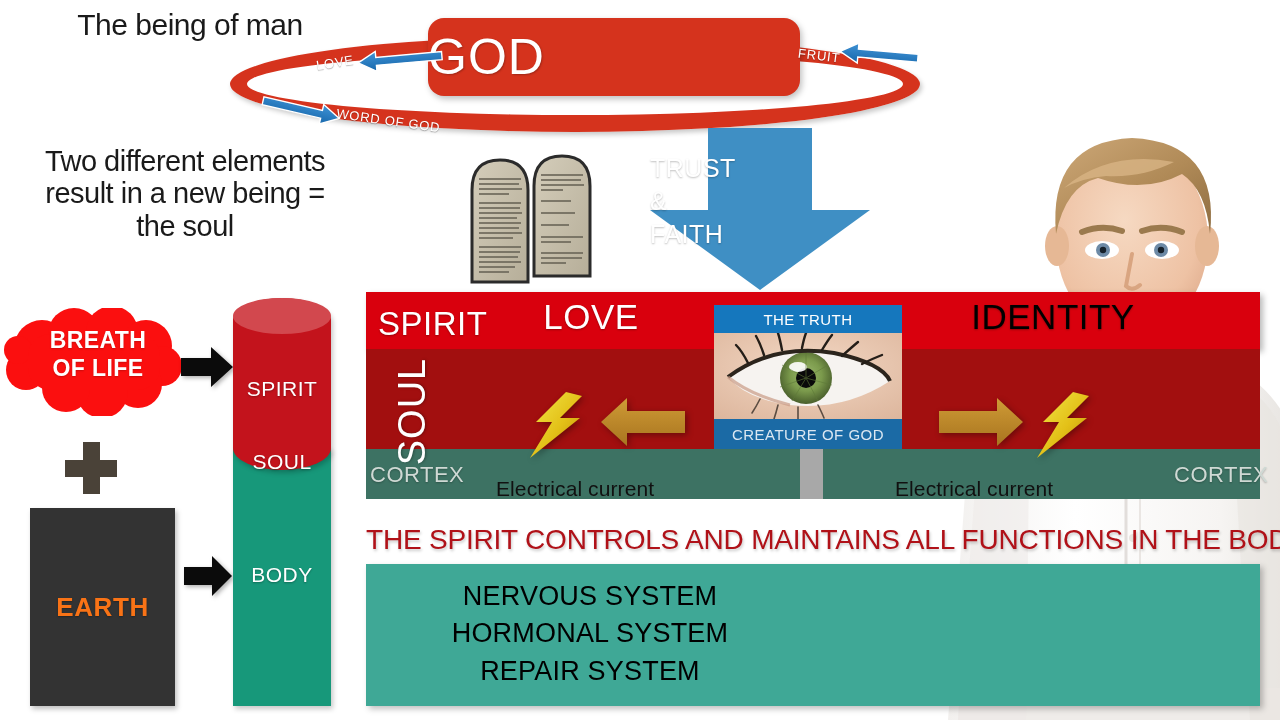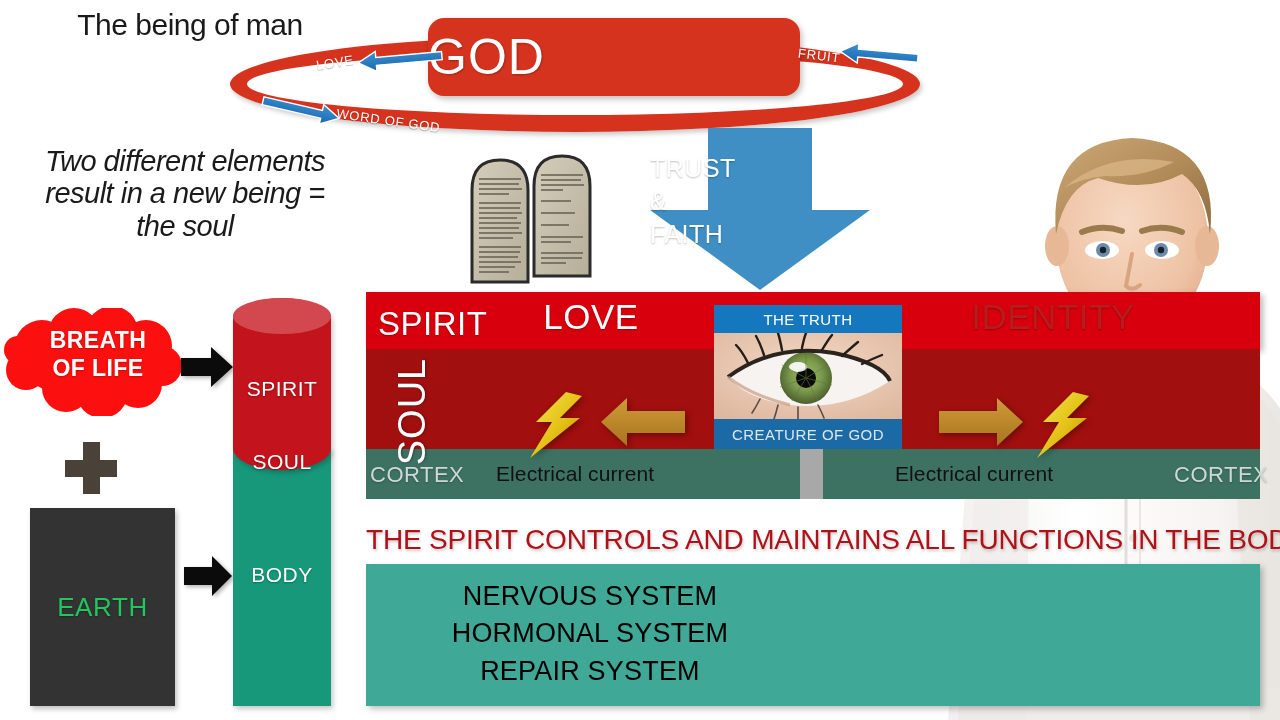--- a/index.html
+++ b/index.html
@@ -26,21 +26,20 @@
     text-align: center;
     white-space: pre-line;
   }
   #title-nature {
     left: 40px; top: 8px; width: 300px;
     font-size: 30px;
   }
   #title-elements {
     left: 10px; top: 145px; width: 350px;
     font-size: 29px;
-    font-style: italic;
   }
 
   
   #ring {
     left: 230px; top: 36px;
     width: 690px; height: 96px;
     border: 17px solid #d5331d;
     border-radius: 50%;
     box-sizing: border-box;
     box-shadow: 2px 3px 5px rgba(0,0,0,0.22);
@@ -114,22 +113,23 @@
   #plus { left: 63px; top: 440px; width: 56px; height: 56px; }
 
   
   #earth-box {
     left: 30px; top: 508px; width: 145px; height: 198px;
     background: #333333;
     box-shadow: 2px 3px 5px rgba(0,0,0,0.25);
     display: flex; align-items: center; justify-content: center;
   }
   #earth-box .lbl {
-    color: #22c55e; font-size: 26px; letter-spacing: 0.6px;
+    color: #f97316; font-size: 26px; letter-spacing: 0.6px;
     text-shadow: 0 1px 2px rgba(0,0,0,0.3);
+    font-weight: bold;
   }
 
   
   .blk-arrow { filter: drop-shadow(2px 2px 2px rgba(0,0,0,0.3)); }
   #cyl-body-green {
     left: 233px; top: 448px; width: 98px; height: 258px;
     background: #17987a;
     box-shadow: 2px 3px 5px rgba(0,0,0,0.22);
   }
   #cyl-red {
@@ -166,21 +166,21 @@
     color: #ffffff; font-size: 33px; letter-spacing: 0.5px;
     text-shadow: 0 1px 2px rgba(0,0,0,0.3);
   }
   #lbl-love-big {
     left: 531px; top: 297px; width: 120px; text-align: center;
     color: #ffffff; font-size: 35px; letter-spacing: 0.5px;
     text-shadow: 0 1px 2px rgba(0,0,0,0.3);
   }
   #lbl-identity {
     left: 963px; top: 297px; width: 180px; text-align: center;
-    color: #b91c1c; font-size: 35px; letter-spacing: 0.5px;
+    color: #000000; font-size: 35px; letter-spacing: 0.5px;
     text-shadow: 0 1px 2px rgba(0,0,0,0.3);
   }
 
   
   #band-soul {
     left: 366px; top: 349px; width: 894px; height: 100px;
     background: #a20f0f;
   }
   #lbl-soul {
     left: 337px; top: 390px;
@@ -196,21 +196,21 @@
     background: #3d7263;
   }
   .cortex-lbl {
     position: absolute; top: 462px;
     color: #cfd9d4; font-size: 22px; letter-spacing: 0.5px;
     text-shadow: 0 1px 2px rgba(0,0,0,0.25);
   }
   #cortex-left  { left: 370px; }
   #cortex-right { left: 1174px; }
   .ec-lbl {
-    position: absolute; top: 462px;
+    position: absolute; top: 477px;
     color: #111111; font-size: 21px; letter-spacing: 0.1px;
   }
   #ec-left  { left: 496px; }
   #ec-right { left: 895px; }
 
   
   #spine {
     left: 800px; top: 449px; width: 23px; height: 50px;
     background: #a8a8a8;
   }

